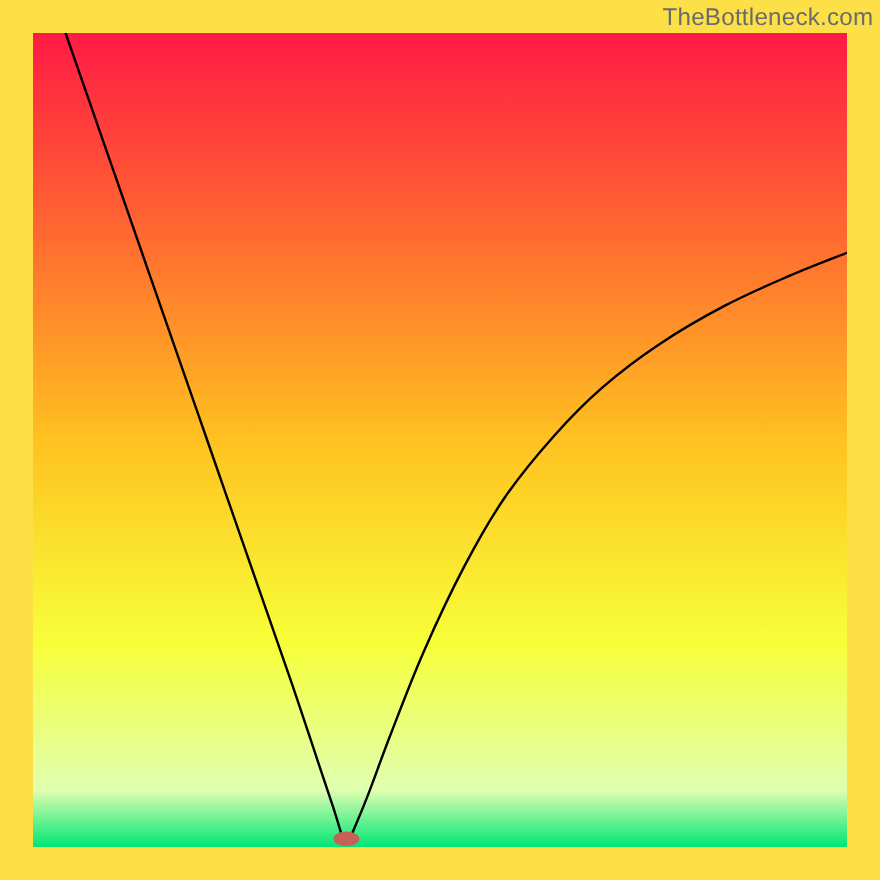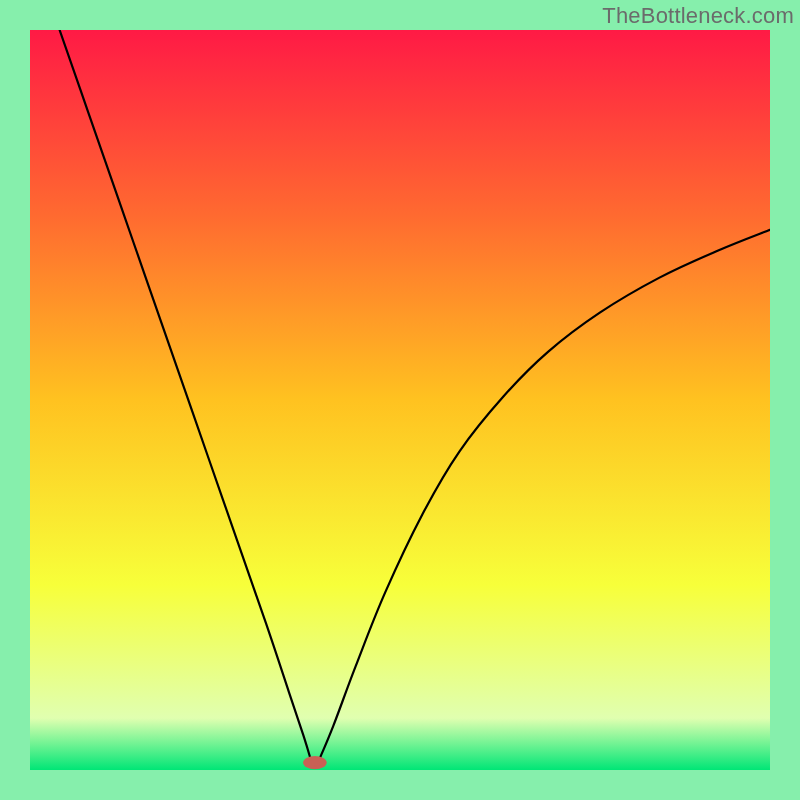--- a/index.html
+++ b/index.html
@@ -8,21 +8,21 @@
     width: 800px;
     height: 800px;
     overflow: hidden;
     background: #000;
     font-family: Arial, Helvetica, sans-serif;
   }
   .frame {
     position: relative;
     width: 800px;
     height: 800px;
-    background: #86efac;
+    background: #fde047;
   }
   .plot-area {
     position: absolute;
     left: 30px;
     top: 30px;
     width: 740px;
     height: 740px;
   }
   .watermark {
     position: absolute;

